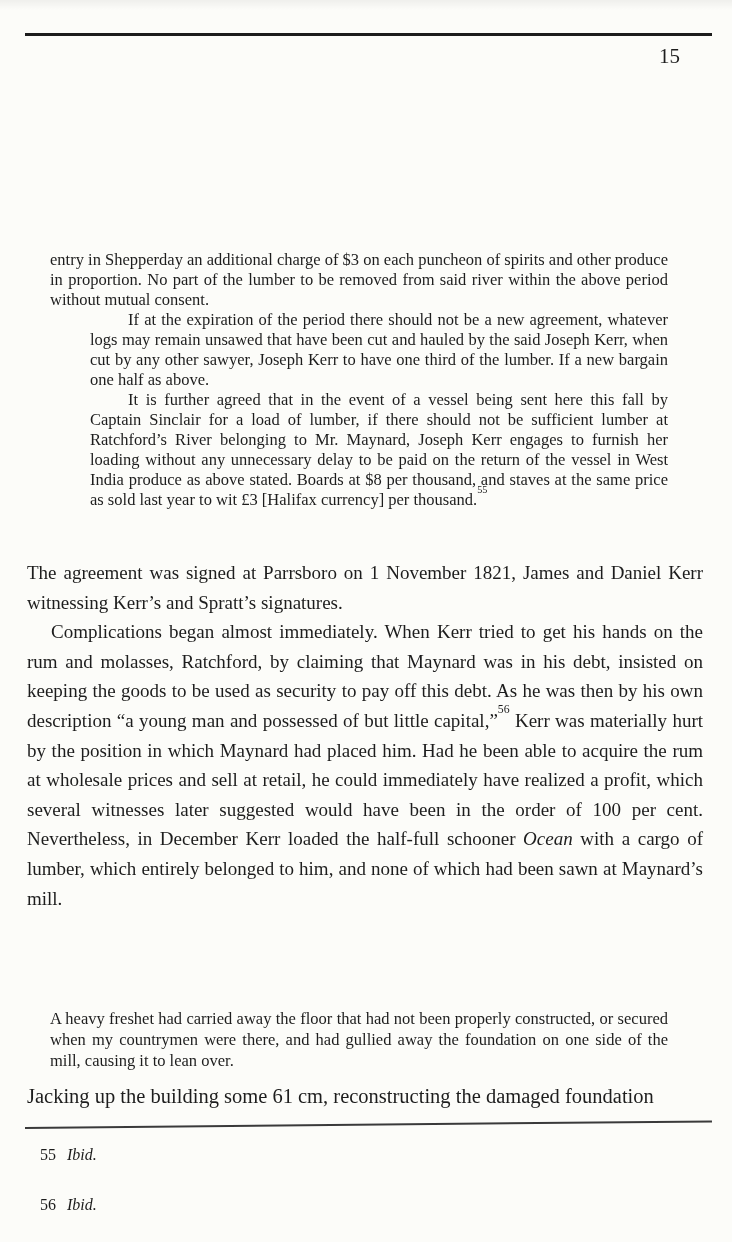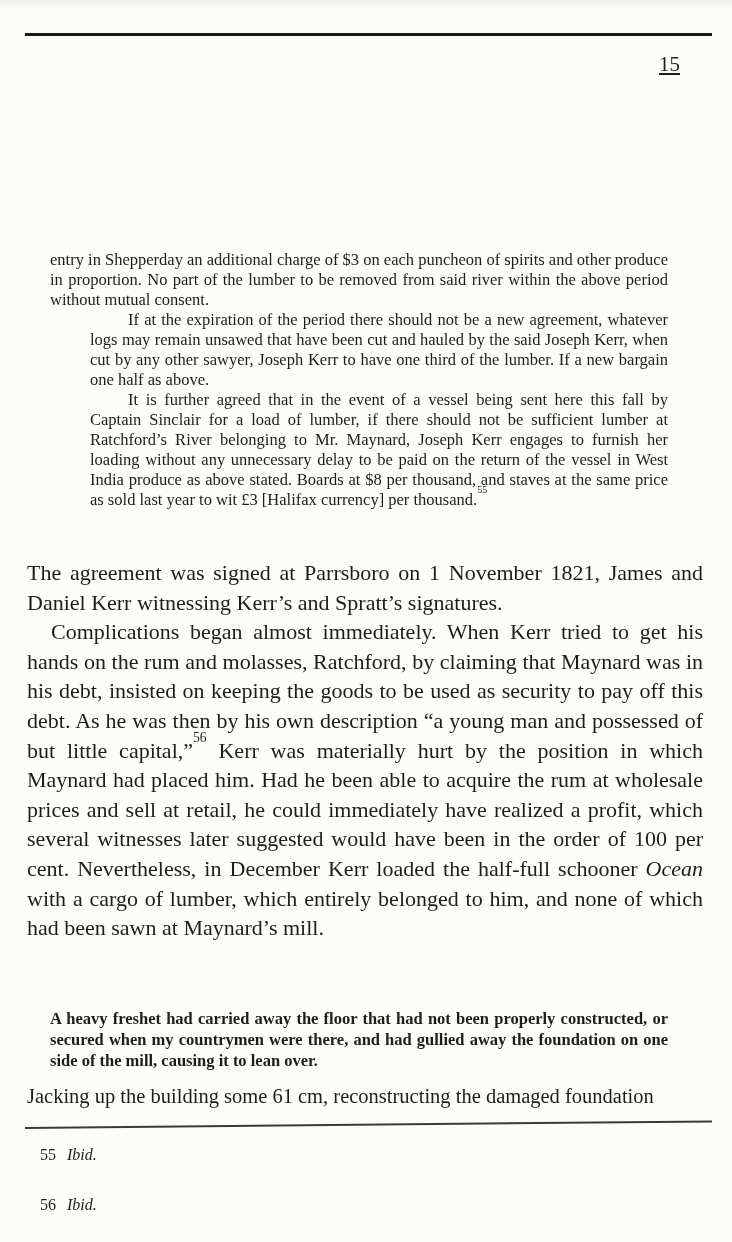--- a/index.html
+++ b/index.html
@@ -30,46 +30,45 @@
     position: absolute;
     left: 27px;
     top: 52px;
     font-size: 21px;
     letter-spacing: 0.2px;
     white-space: nowrap;
   }
   .page-number {
     position: absolute;
     right: 52px;
-    top: 52px;
+    top: 44px;
     font-size: 21px;
-    text-decoration: underline;
   }
   .blockquote {
     position: absolute;
     left: 50px;
     width: 618px;
     font-size: 16.5px;
     line-height: 20px;
     text-align: justify;
   }
   .blockquote p {
     margin: 0;
   }
   .blockquote p.indented {
     text-indent: 38px;
     margin-left: 40px;
   }
   #quote-agreement { top: 250px; }
-  #quote-letter    { top: 1008px; line-height: 21px; font-weight: bold; }
+  #quote-letter    { top: 1008px; line-height: 21px; }
   .bodytext {
     position: absolute;
     left: 27px;
     width: 676px;
-    font-size: 22px;
+    font-size: 19px;
     line-height: 29.6px;
     text-align: justify;
   }
   #body-main { top: 558px; }
   .bodytext p { margin: 0; }
   .bodytext p.indented { text-indent: 24px; }
   #body-final {
     position: absolute;
     left: 27px;
     top: 1082px;

